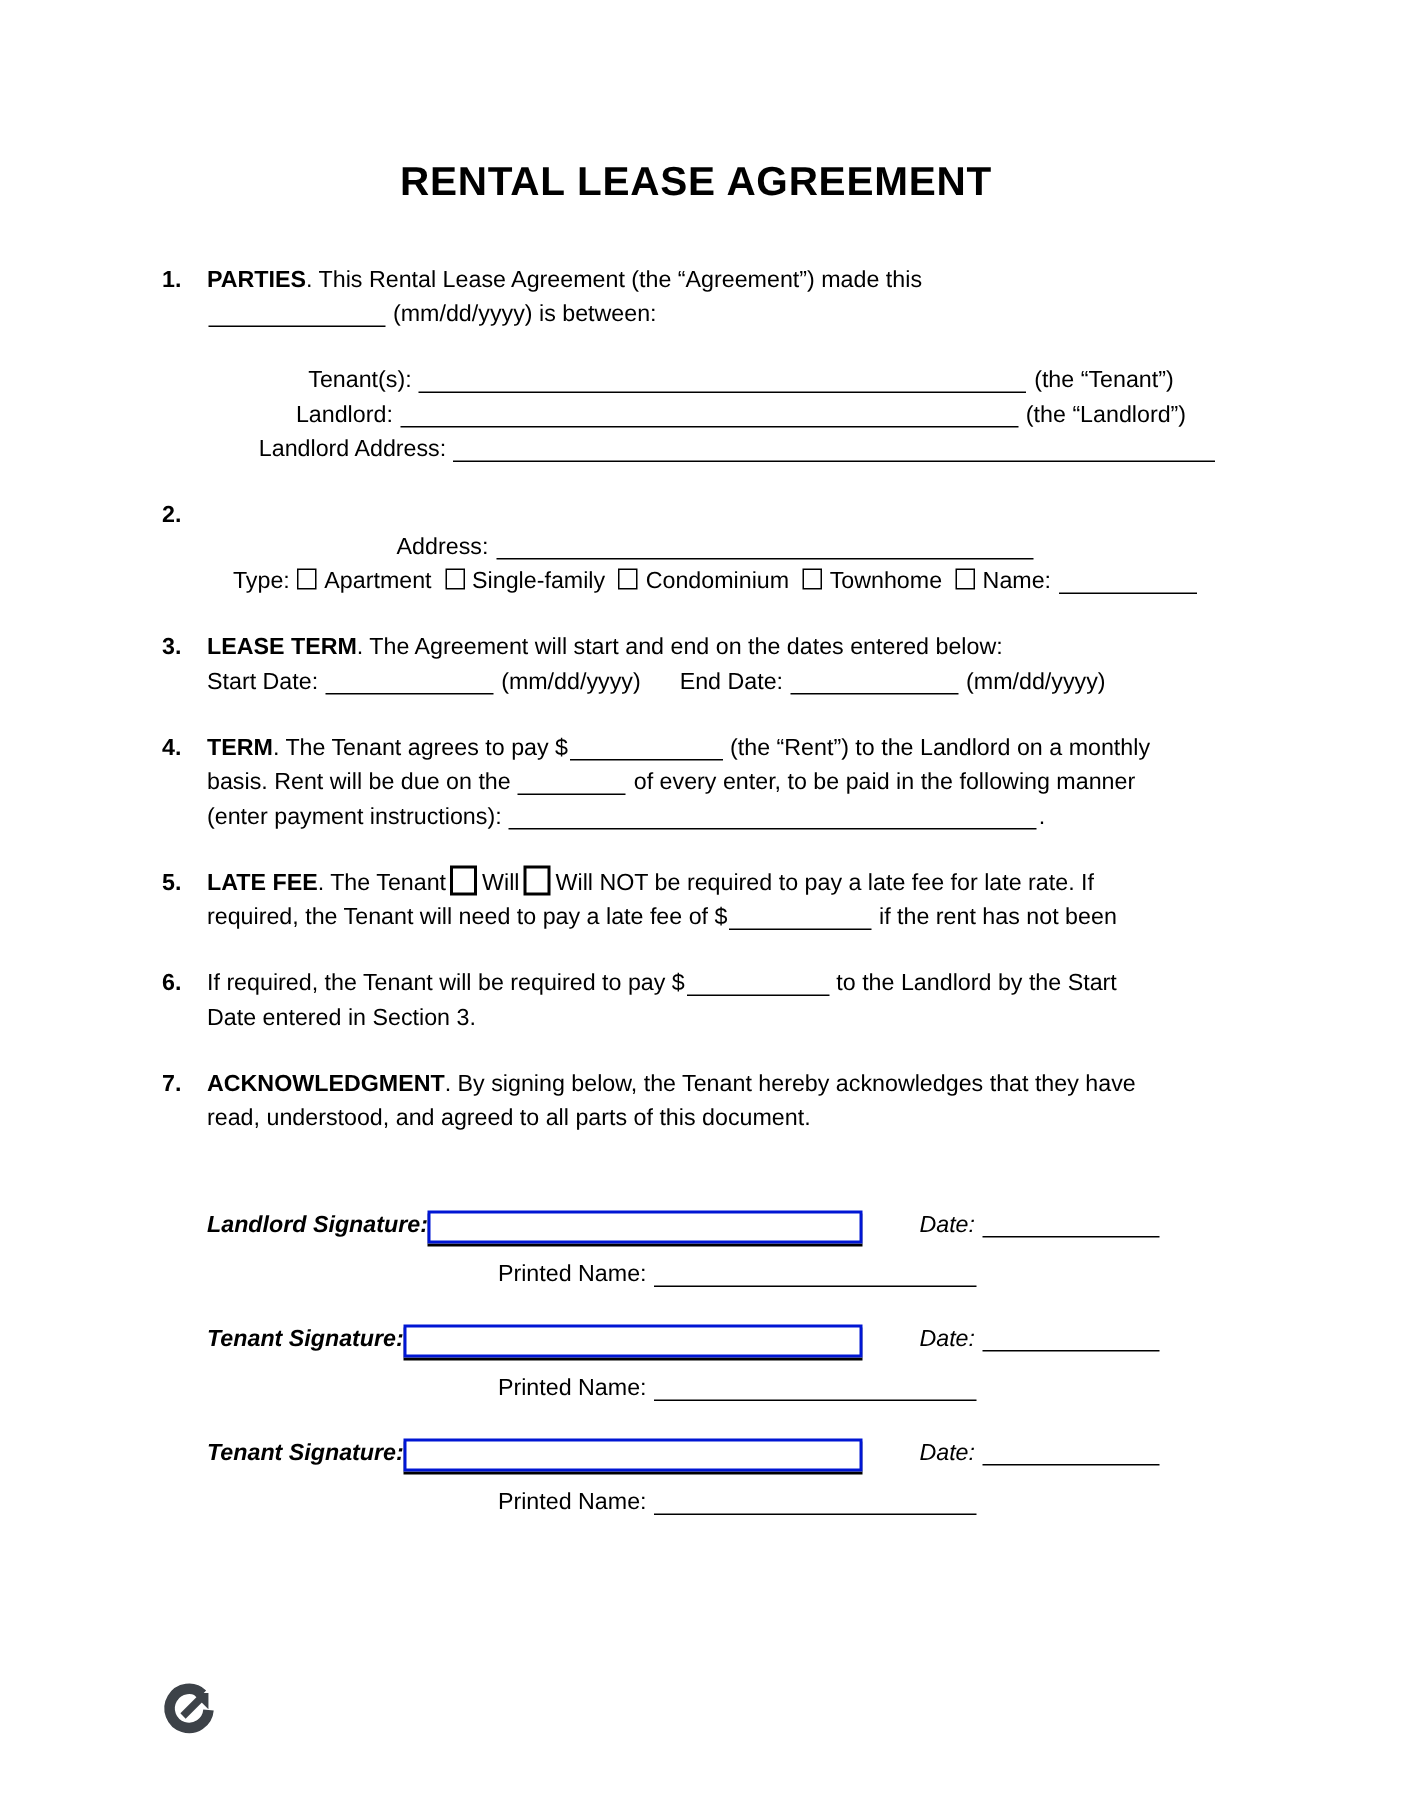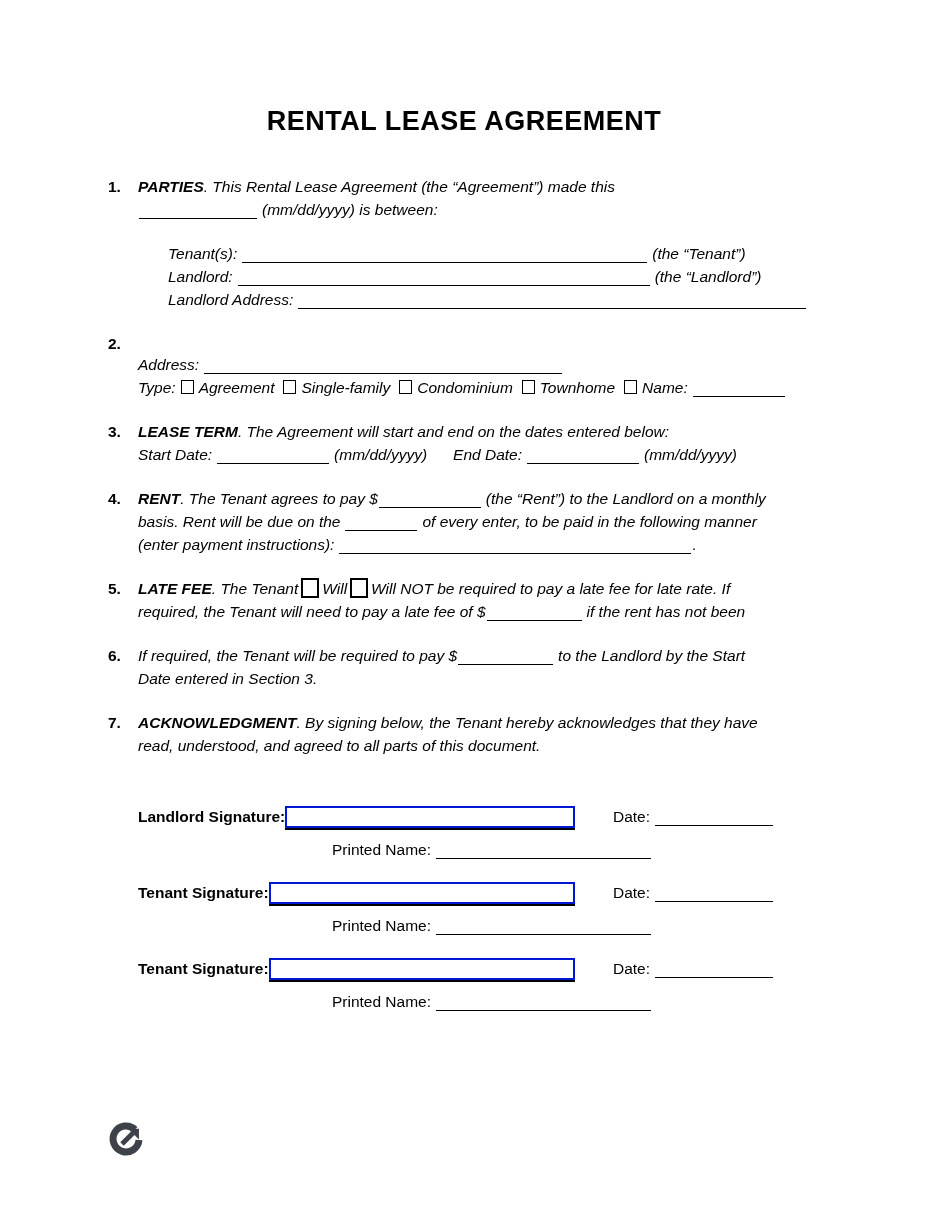--- a/index.html
+++ b/index.html
@@ -13,24 +13,24 @@
     font-size:15.5px;color:#000;
     overflow:hidden;
   }
   h1.title{
     margin:0 0 38px 0;
     font-size:27px;font-weight:bold;text-align:center;
     letter-spacing:.5px;white-space:nowrap;
   }
   .section{display:flex;margin-bottom:21px;}
   .num{flex:none;width:30px;font-weight:bold;line-height:23px;}
-  .sbody{flex:1;min-width:0;font-style:italic;}
+  .sbody{flex:1;min-width:0;}
   .line{line-height:23px;white-space:nowrap;}
   .hd{font-weight:bold;}
-  .sub{margin-top:21px;}
+  .sub{margin-top:21px;text-align:center;}
   .indent{padding-left:30px;}
   .blank{
     display:inline-block;height:1px;
     border-bottom:1.5px solid #000;
     vertical-align:-4px;margin:0 5px;
   }
   .blank.ml0{margin-left:1px;}
   .gap26{display:inline-block;width:26px;}
   .cb{ 
     display:inline-block;width:14px;height:16px;
@@ -38,21 +38,21 @@
     vertical-align:-4px;margin:0 3px;
   }
   .cbx{ 
     display:inline-block;width:11px;height:12px;
     border:1.3px solid #000;background:#fff;
     vertical-align:-1px;margin:0 5px 0 9px;
   }
   .cbx.first{margin-left:5px;}
   .sig-area{margin-top:48px;}
   .sig-block{margin-bottom:20px;}
-  .sig-row{display:flex;align-items:center;width:640px;line-height:24px;}
+  .sig-row{display:flex;align-items:flex-end;width:640px;line-height:24px;font-style:italic;}
   .sig-label{flex:none;font-weight:bold;white-space:nowrap;}
   .sig-input{
     flex:1;min-width:0;height:18px;
     border:2px solid #0016d4;border-radius:0;
     box-shadow:0 2px 0 0 #000;
     margin:0;padding:0 4px;background:#fff;
     font:inherit;outline:none;
   }
   .date-group{flex:none;margin-left:38px;white-space:nowrap;}
   .printed-row{margin-top:9px;padding-left:30px;line-height:23px;white-space:nowrap;text-align:center;}
@@ -76,37 +76,37 @@
         <div class="line"><span>Landlord Address:</span><span class="blank" style="width:508px"></span></div>
       </div>
     </div>
   </div>
 
   <div class="section">
     <div class="num">2.</div>
     <div class="sbody">
       <div class="sub">
         <div class="line"><span>Address:</span><span class="blank" style="width:358px"></span></div>
-        <div class="line"><span>Type:</span><span class="cbx first"></span><span>Agreement</span><span class="cbx"></span><span>Single-family</span><span class="cbx"></span><span>Condominium</span><span class="cbx"></span><span>Townhome</span><span class="cbx"></span><span>Name:</span><span class="blank" style="width:92px"></span></div>
+        <div class="line"><span>Type:</span><span class="cbx first"></span><span>Apartment</span><span class="cbx"></span><span>Single-family</span><span class="cbx"></span><span>Condominium</span><span class="cbx"></span><span>Townhome</span><span class="cbx"></span><span>Name:</span><span class="blank" style="width:92px"></span></div>
       </div>
     </div>
   </div>
 
   <div class="section">
     <div class="num">3.</div>
     <div class="sbody">
       <div class="line"><span class="hd">LEASE TERM</span><span>. The Agreement will start and end on the dates entered below:</span></div>
       <div class="line"><span>Start Date:</span><span class="blank" style="width:112px"></span><span>(mm/dd/yyyy)</span><span class="gap26"></span><span>End Date:</span><span class="blank" style="width:112px"></span><span>(mm/dd/yyyy)</span></div>
     </div>
   </div>
 
   <div class="section">
     <div class="num">4.</div>
     <div class="sbody">
-      <div class="line"><span class="hd">RENT</span><span>. The Tenant agrees to pay $</span><span class="blank ml0" style="width:102px"></span><span>(the “Rent”) to the Landlord on a monthly</span></div>
+      <div class="line"><span class="hd">TERM</span><span>. The Tenant agrees to pay $</span><span class="blank ml0" style="width:102px"></span><span>(the “Rent”) to the Landlord on a monthly</span></div>
       <div class="line"><span>basis. Rent will be due on the</span><span class="blank" style="width:72px"></span><span>of every enter, to be paid in the following manner</span></div>
       <div class="line"><span>(enter payment instructions):</span><span class="blank" style="width:352px;margin-right:1px"></span><span>.</span></div>
     </div>
   </div>
 
   <div class="section">
     <div class="num">5.</div>
     <div class="sbody">
       <div class="line"><span class="hd">LATE FEE</span><span>. The Tenant</span><span class="cb"></span><span>Will</span><span class="cb"></span><span>Will NOT</span> <span>be required to pay a late fee for late rate. If</span></div>
       <div class="line"><span>required, the Tenant will need to pay a late fee of $</span><span class="blank ml0" style="width:95px"></span><span>if the rent has not been</span></div>

